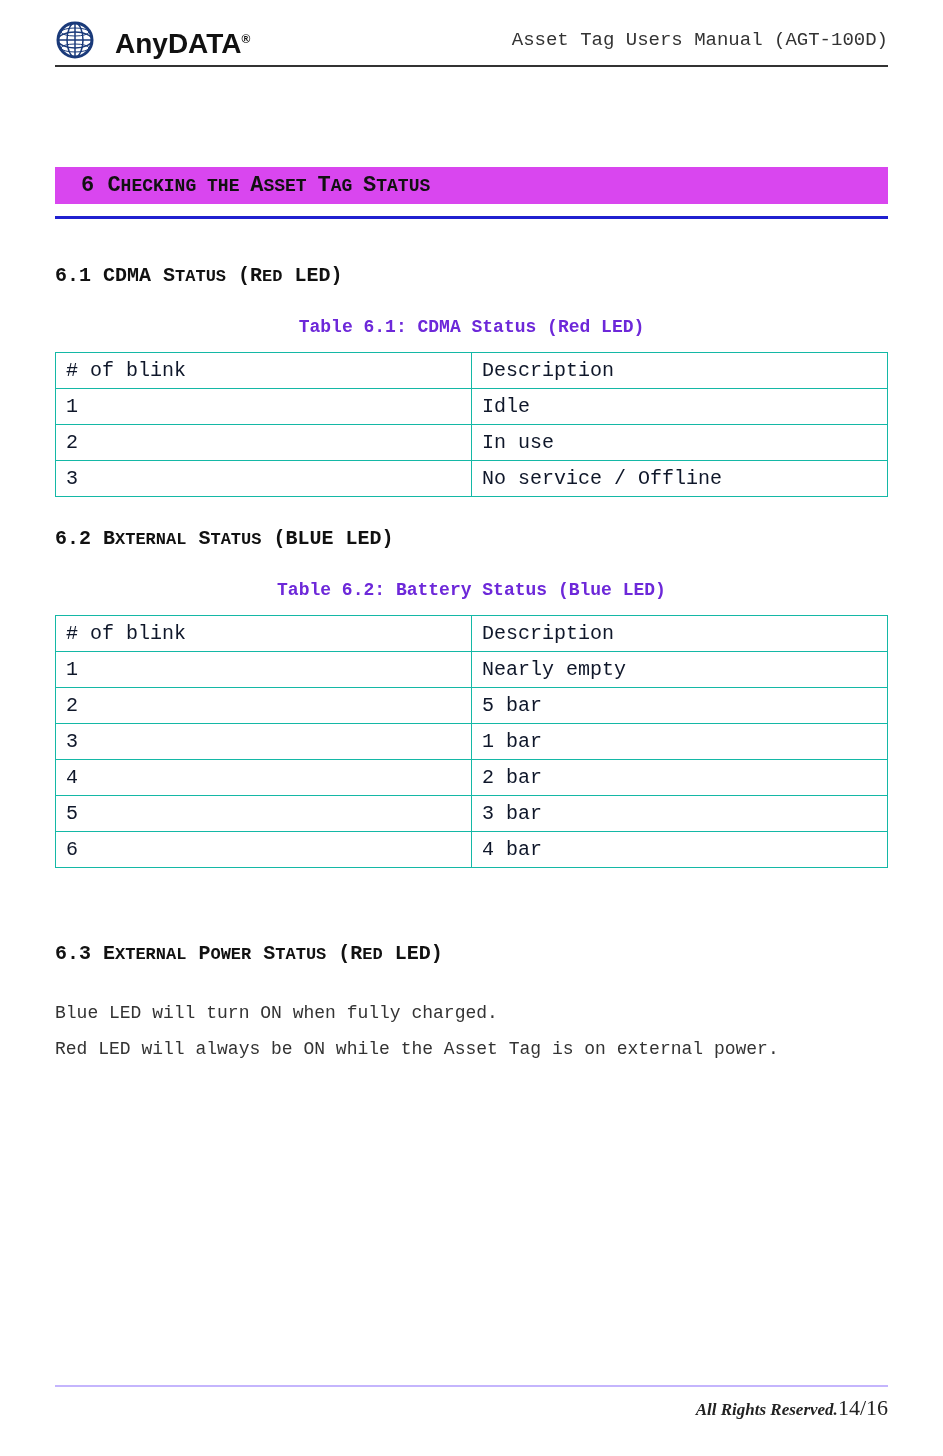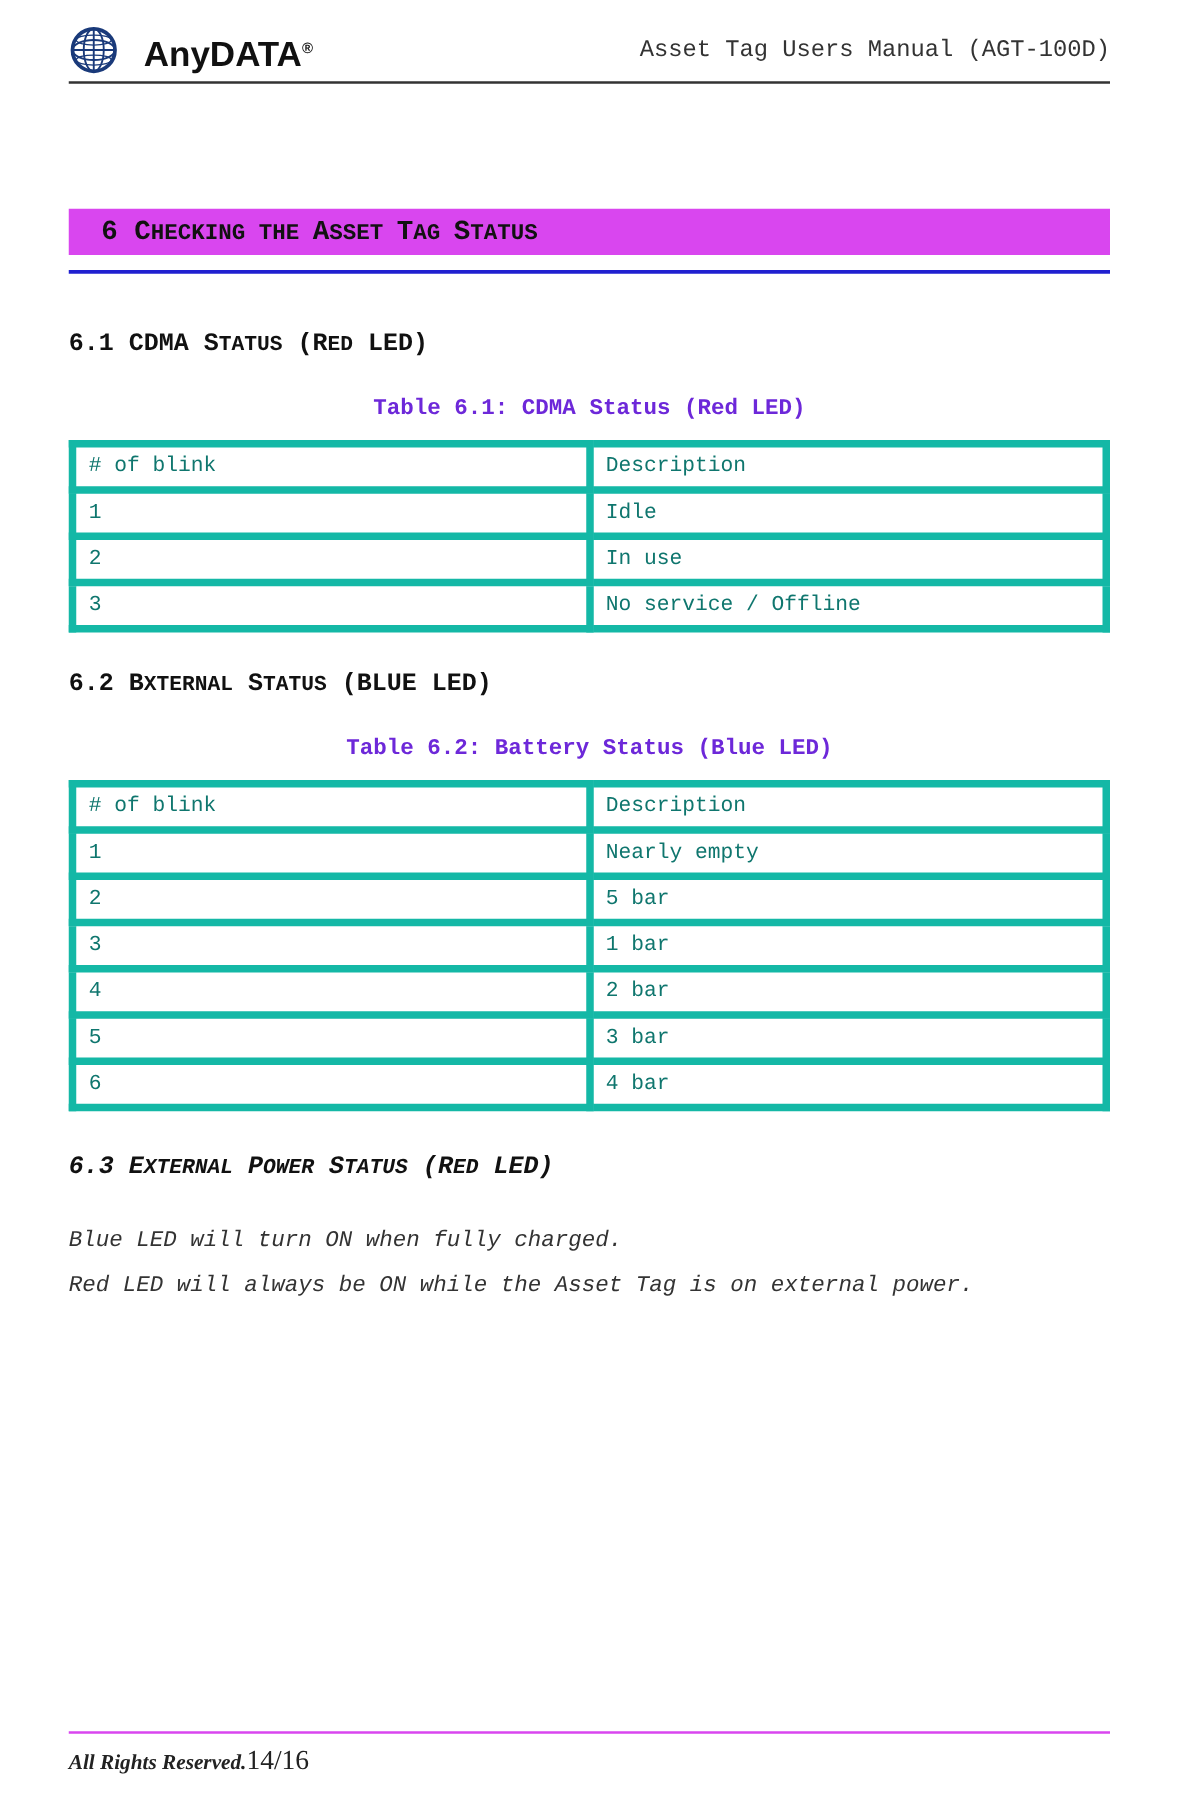--- a/index.html
+++ b/index.html
@@ -77,41 +77,41 @@
       text-align: center;
       margin-bottom: 15px;
       color: #6d28d9;
     }
     table {
       width: 100%;
       border-collapse: collapse;
       margin-bottom: 30px;
     }
     td {
-      border: 6px solid #14b8a6;
+      border: 1px solid #14b8a6;
       padding: 6px 10px;
-      font-size: 17px;
-      color: #0f766e;
+      font-size: 20px;
+      color: #0f172a;
       width: 50%;
     }
-    .sub63-wrap { margin-top: 33px; font-style: italic; }
+    .sub63-wrap { margin-top: 74px; }
     .p63 {
       font-size: 18px;
       line-height: 2.0;
       color: #333;
     }
     .footer {
       position: absolute;
       bottom: 35px;
       left: 55px;
       right: 55px;
-      border-top: 2px solid #d946ef;
+      border-top: 2px solid #c4b5fd;
       padding-top: 8px;
       display: flex;
-      justify-content: flex-start;
+      justify-content: flex-end;
       align-items: baseline;
     }
     .footer-left {
       font-family: "Times New Roman", serif;
       font-style: italic;
       font-weight: bold;
       font-size: 17px;
       color: #222;
     }
     .footer-right {

